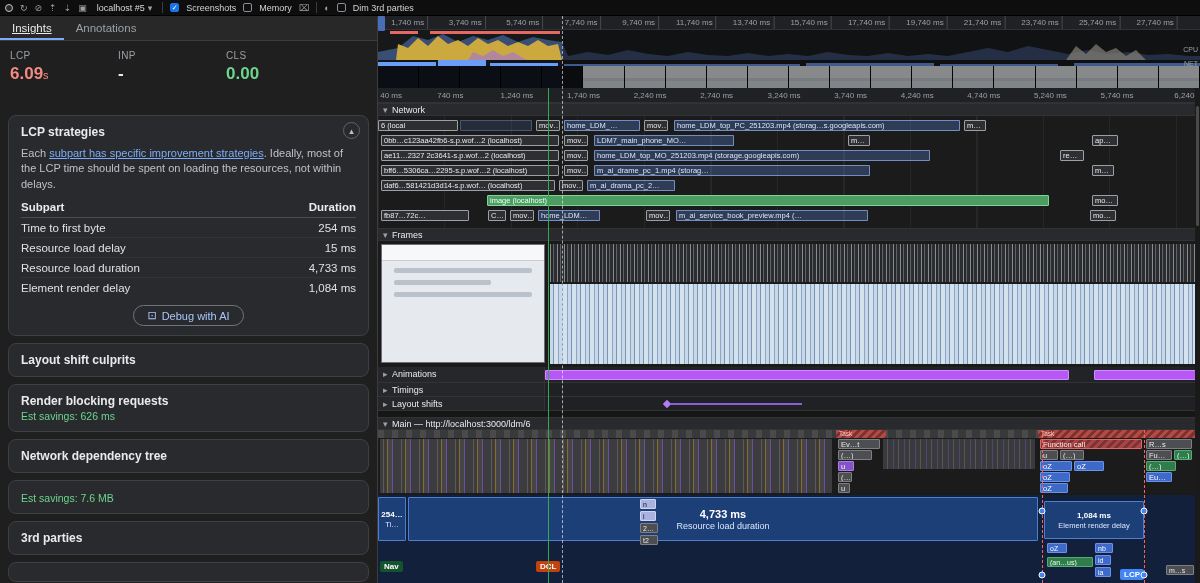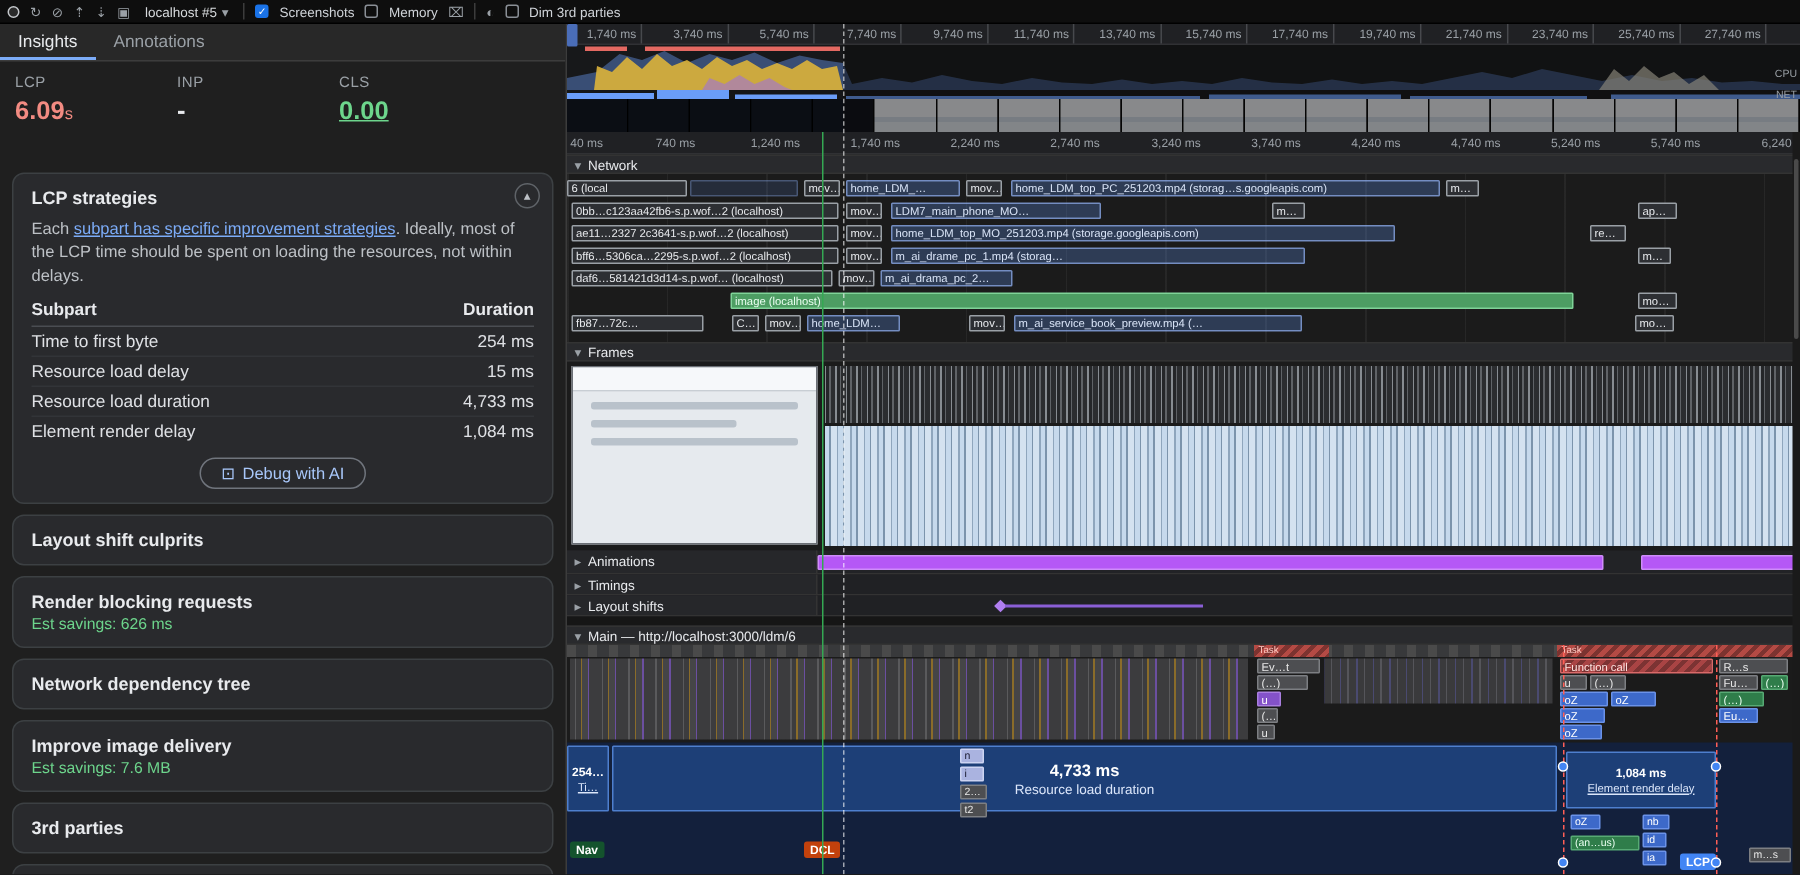--- a/index.html
+++ b/index.html
@@ -14,27 +14,27 @@
   .tb-sel{display:flex;align-items:center;gap:3px;color:#d7dadd;padding:0 3px;}
   .tb-div{width:1px;height:11px;background:#3c3c3c;}
   .cb{width:9px;height:9px;border:1px solid #8a8f96;border-radius:2px;display:inline-flex;align-items:center;justify-content:center;font-size:7px;color:#fff;}
   .cb.on{background:#1a73e8;border-color:#1a73e8;}
   .tb-lab{color:#cfd3d8;}
 
   
   .sidebar{position:absolute;top:16px;left:0;width:378px;height:567px;background:#1f1f1f;border-right:1px solid #3c3c3c;overflow:hidden;}
   .tabs{height:25px;display:flex;background:#282828;border-bottom:1px solid #3c3c3c;font-size:11.5px;}
   .tab{padding:0 12px;display:flex;align-items:center;color:#9aa0a6;}
-  .tab.active{color:#e8eaed;box-shadow:inset 0 -2px 0 #7cacf8;}
+  .tab.active{color:#e8eaed;box-shadow:inset 0 -2px 0 #7cacf8;text-decoration:underline;}
   .metrics{display:flex;padding:9px 2px 6px 2px;}
   .metric{width:108px;padding-left:8px;}
   .m-label{font-size:10px;color:#9aa0a6;letter-spacing:.4px;}
   .m-value{font-size:17px;margin-top:3px;font-weight:bold;}
   .m-suffix{font-size:11px;font-weight:normal;}
-  .v-red{color:#f28b82;} .v-white{color:#e8eaed;} .v-green{color:#6dd58c;text-decoration:underline;}
+  .v-red{color:#f28b82;} .v-white{color:#e8eaed;} .v-green{color:#6dd58c;}
   .cards{position:absolute;top:92px;left:0;right:0;bottom:0;overflow:hidden;}
   .card{margin:7px 8px;background:#292a2d;border:1px solid #3c4043;border-radius:8px;padding:9px 12px;position:relative;}
   .card-title{font-size:12px;font-weight:bold;color:#e8eaed;}
   .card-savings{font-size:10.5px;color:#6dd58c;margin-top:2px;}
   .card-savings:empty{display:none;}
   .collapse-btn{position:absolute;top:6px;right:8px;width:17px;height:17px;border:1px solid #5f6368;border-radius:50%;
     display:flex;align-items:center;justify-content:center;font-size:9px;color:#bdc1c6;}
   .lcp-desc{font-size:11px;line-height:1.4;color:#bdc1c6;margin-top:7px;}
   .lcp-desc a{color:#7cacf8;text-decoration:underline;cursor:pointer;}
   .lcp-table{margin-top:9px;font-size:11.5px;}
@@ -108,21 +108,21 @@
   .fb.gray{background:#4d4e51;border:1px solid #7d7f83;color:#e8e8e8;}
   .fb.blue{background:#3d69c9;border:1px solid #6b92e8;color:#fff;}
   .fb.green{background:#2f7d4a;border:1px solid #57aa74;color:#eafff1;}
   .fb.purple{background:#8452c9;border:1px solid #a97fe0;color:#fff;}
   .fb.red{background:repeating-linear-gradient(135deg,#a94444 0 3px,#7c3333 3px 6px);border:1px solid #d96a6a;color:#ffe3e0;}
 
   .overlay{position:absolute;top:479px;left:0;width:100%;height:88px;background:#13203c;z-index:6;overflow:hidden;}
   .ospan{position:absolute;background:#1d3f77;border:1px solid #4e7fce;display:flex;flex-direction:column;align-items:center;justify-content:center;overflow:hidden;border-radius:1px;}
   .ospan-v{font-size:11px;font-weight:bold;color:#fff;white-space:nowrap;}
   .ospan-l{font-size:9px;color:#dbe6fa;white-space:nowrap;margin-top:1px;}
-  .ospan.small .ospan-v{font-size:8px;} .ospan.small .ospan-l{font-size:7.5px;text-decoration:underline;}
+  .ospan.small .ospan-v{font-size:8px;} .ospan.small .ospan-l{font-size:7.5px;}
   .ochip{position:absolute;height:10px;line-height:9px;font-size:7px;white-space:nowrap;overflow:hidden;padding:0 2px;border-radius:1px;}
   .ochip.blue{background:#3d69c9;border:1px solid #6b92e8;color:#fff;}
   .ochip.green{background:#2f7d4a;border:1px solid #57aa74;color:#eafff1;}
   .ochip.gray{background:#4d4e51;border:1px solid #7d7f83;color:#e8e8e8;}
   .ochip.pale{background:#aab3e0;border:1px solid #cdd4f2;color:#14142a;}
   .obadge{position:absolute;font-size:8px;font-weight:bold;padding:1px 4px;border-radius:2px;color:#fff;z-index:8;}
   .obadge.nav{background:#14532d;} .obadge.dcl{background:#c2410c;} .obadge.lcp{background:#4285f4;}
 
   .guide{position:absolute;width:0;z-index:7;}
   .g-white{border-left:1px dashed rgba(255,255,255,0.6);}
@@ -218,21 +218,20 @@
     </div>
     <div class="card">
       <div class="card-title">Render blocking requests</div>
       <div class="card-savings">Est savings: 626 ms</div>
     </div>
     <div class="card">
       <div class="card-title">Network dependency tree</div>
 
     </div>
     <div class="card">
-      <div class="card-title">Improve image delivery</div>
       <div class="card-savings">Est savings: 7.6 MB</div>
     </div>
     <div class="card">
       <div class="card-title">3rd parties</div>
 
     </div>
     <div class="card">
       
       
     </div>

